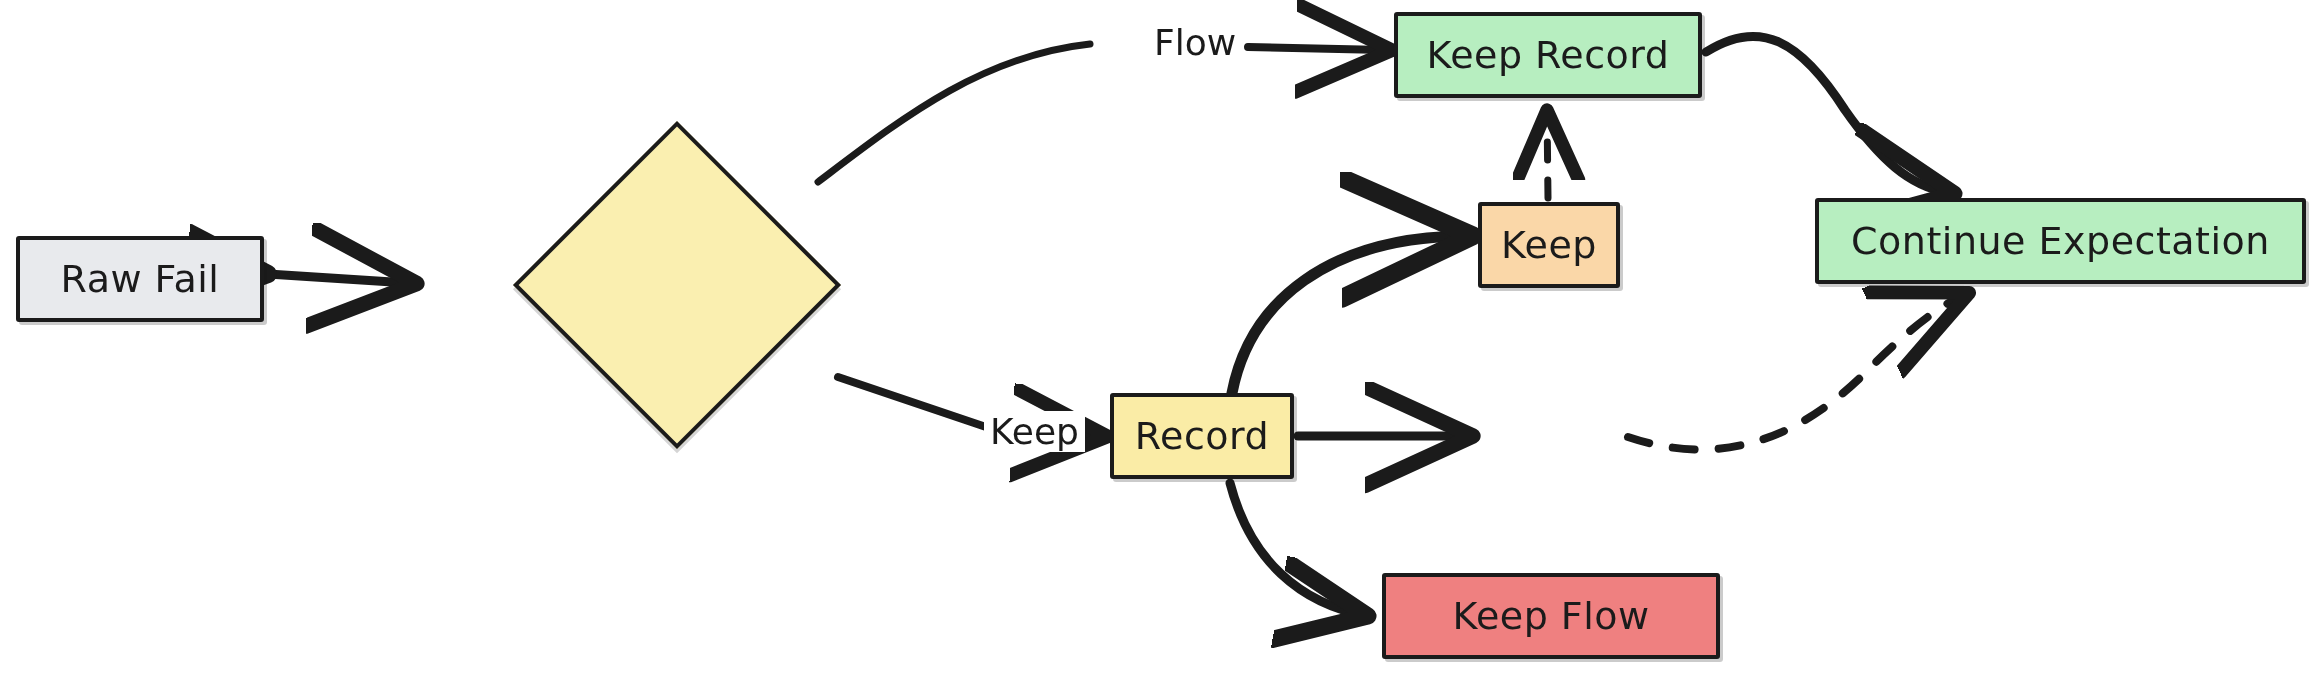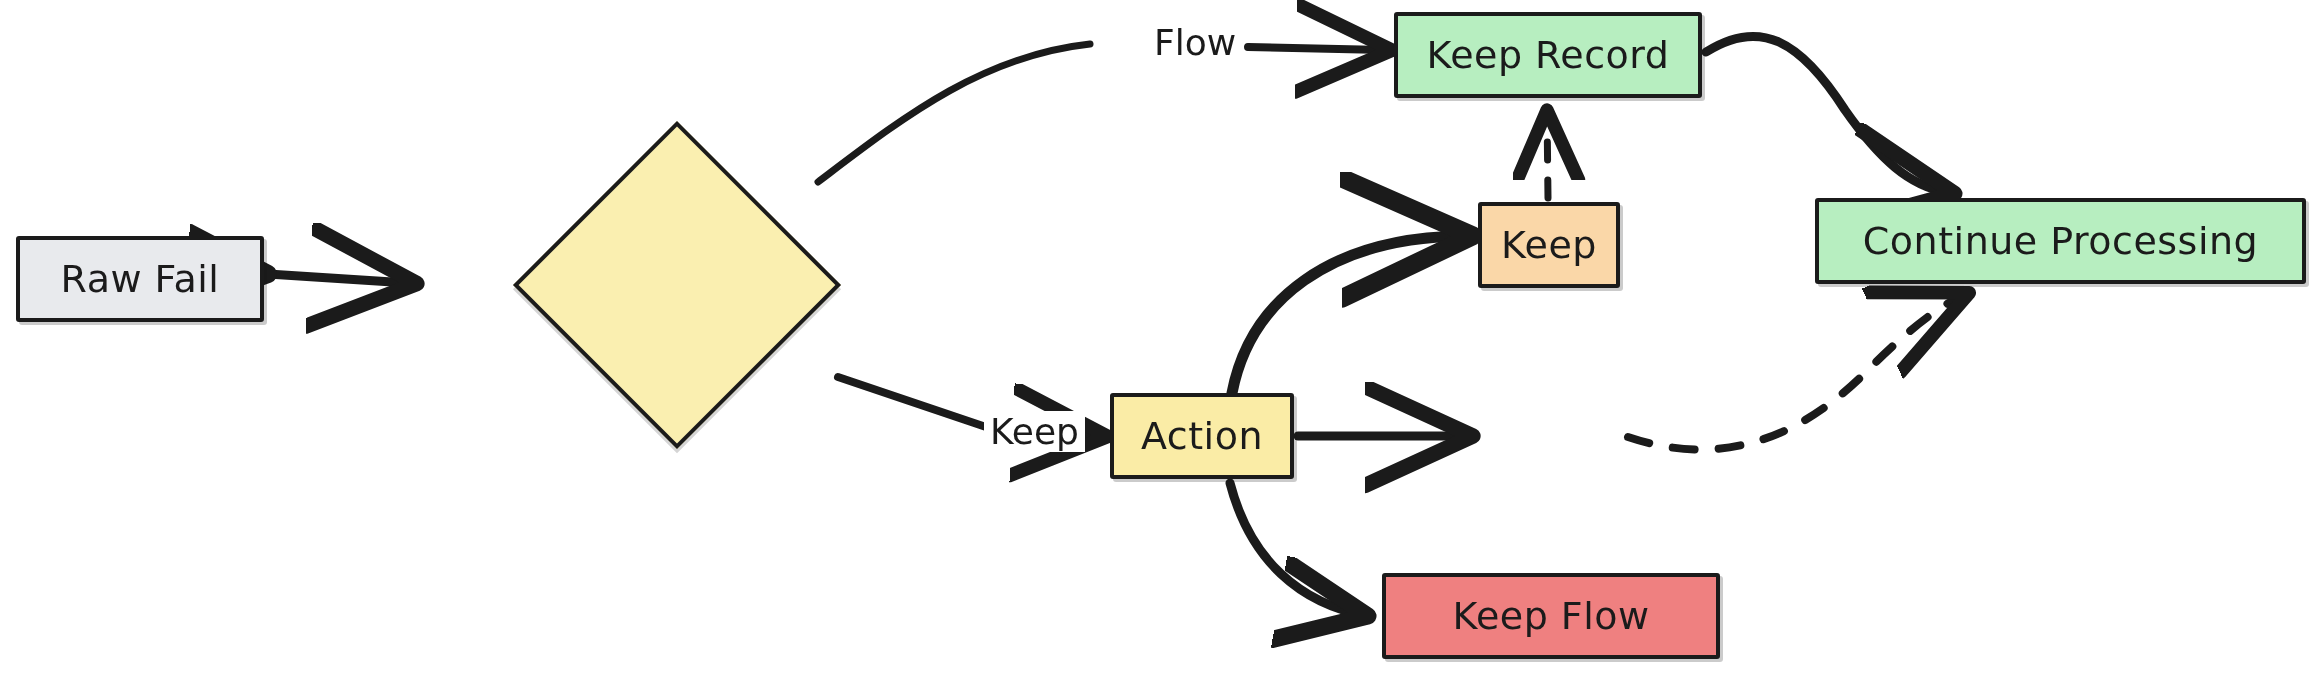--- a/index.html
+++ b/index.html
@@ -135,29 +135,29 @@
 
   <div class="node" style="left:1394px; top:12px; width:308px; height:86px; background:#b7eec0;">
     <span>Keep Record</span>
   </div>
 
   <div class="node" style="left:1478px; top:202px; width:142px; height:86px; background:#fad7a8;">
     <span>Keep</span>
   </div>
 
   <div class="node" style="left:1110px; top:393px; width:184px; height:86px; background:#faeca6;">
-    <span>Action</span>
+    <span>Record</span>
   </div>
 
 
   <div class="node" style="left:1382px; top:573px; width:338px; height:86px; background:#ef8080;">
     <span>Keep Flow</span>
   </div>
 
   <div class="node" style="left:1815px; top:198px; width:491px; height:86px; background:#b7eec0;">
-    <span>Continue Processing</span>
+    <span>Continue Expectation</span>
   </div>
 
   <span class="edge-label" style="left:1148px; top:22px;">Flow</span>
 
   <span class="edge-label" style="left:984px; top:411px;">Keep</span>
 
 </div>
 
 </body></html>

